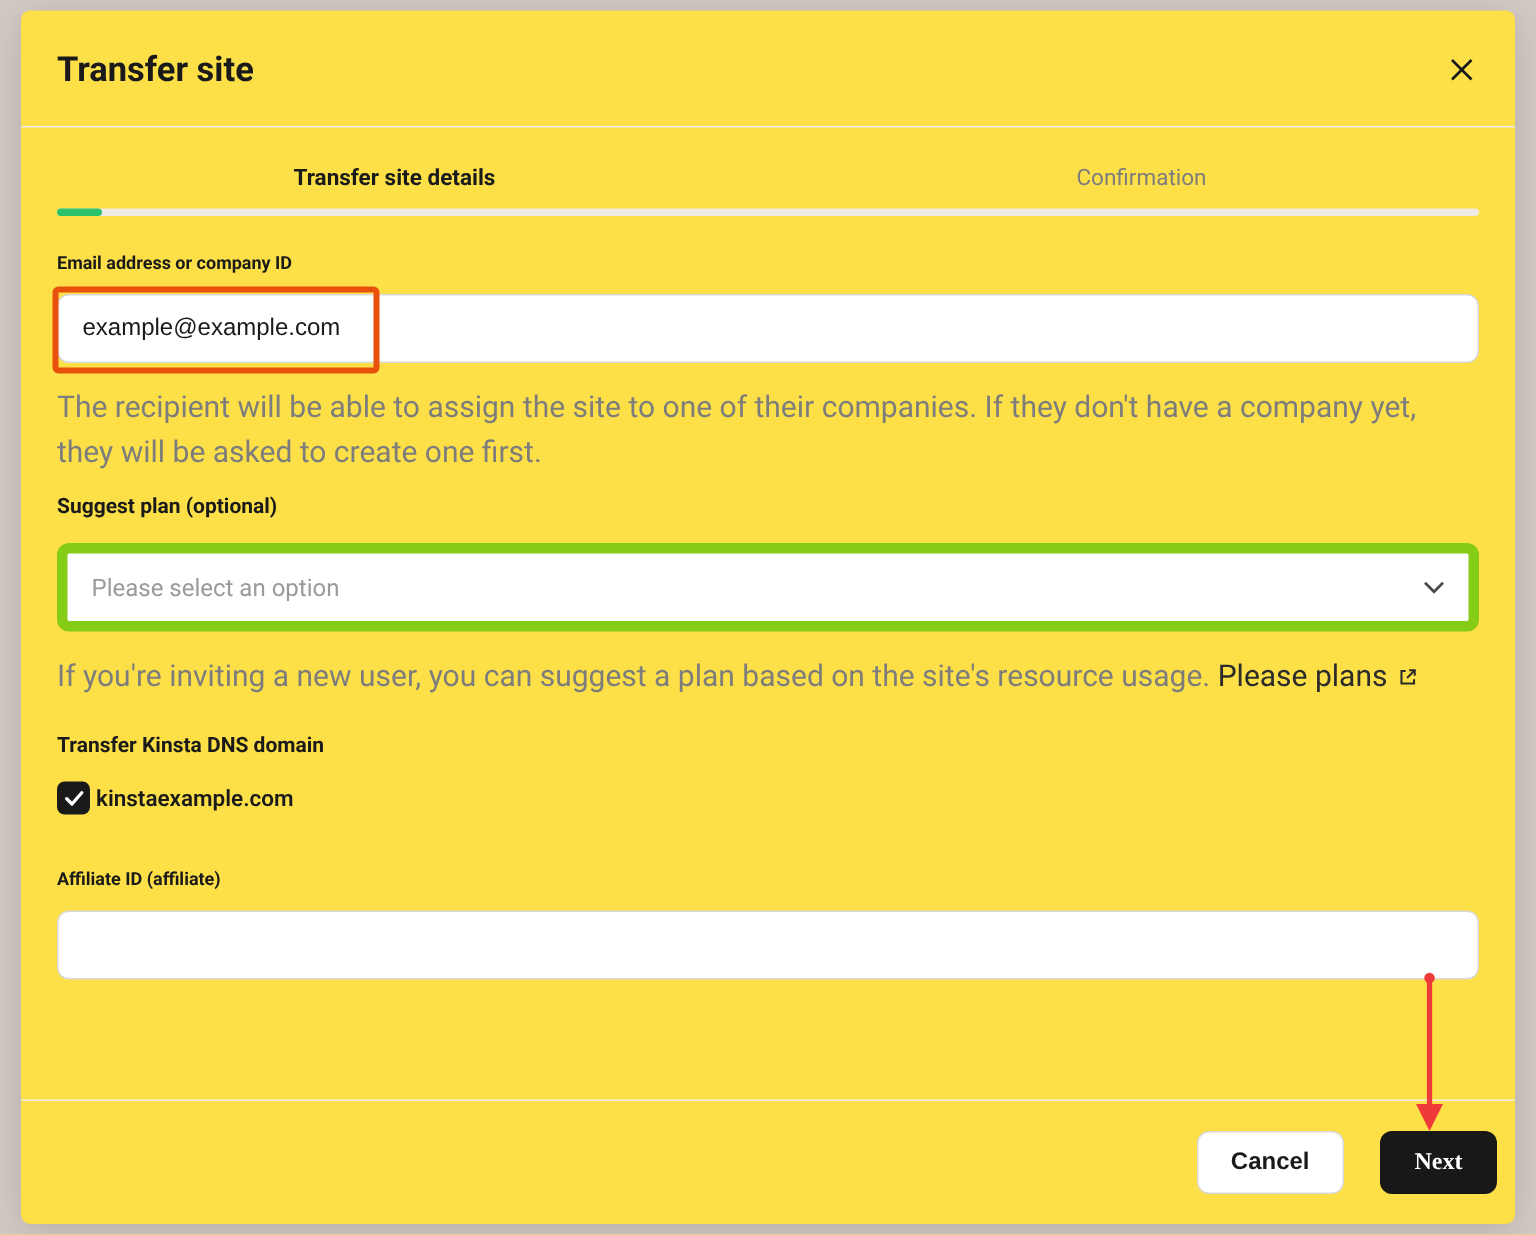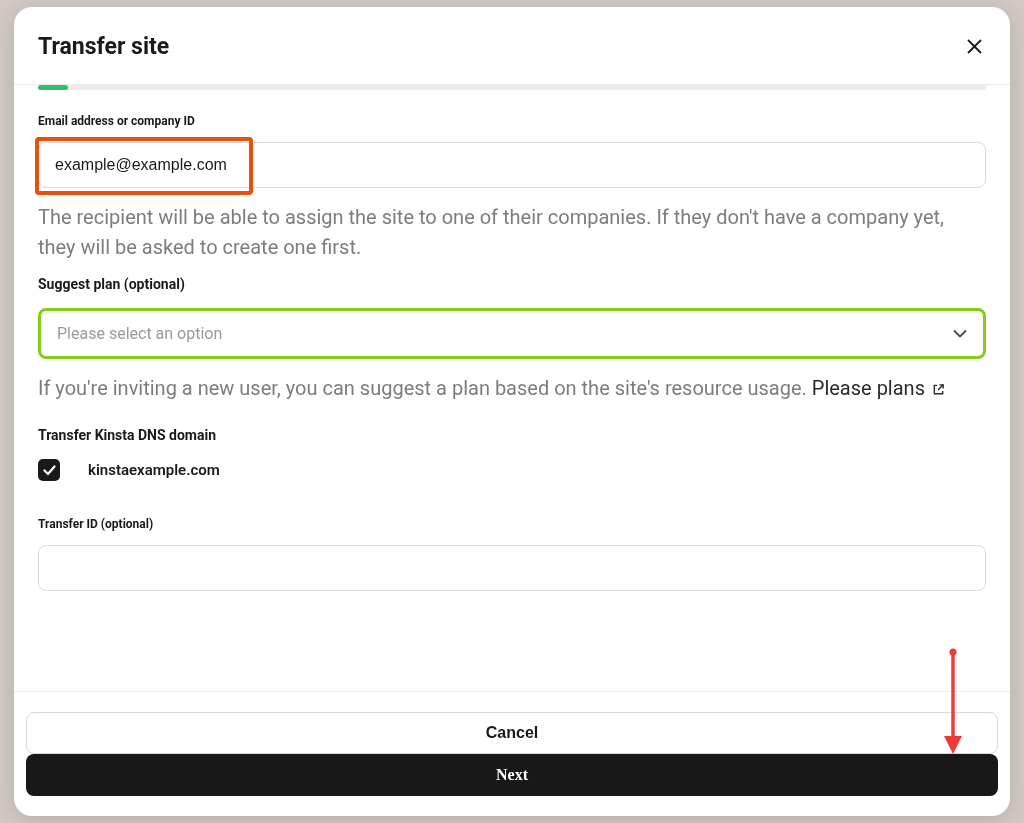--- a/index.html
+++ b/index.html
@@ -14,22 +14,22 @@
       height: 823px;
       overflow: hidden;
       position: relative;
     }
     .modal {
       position: absolute;
       top: 7px;
       left: 14px;
       right: 14px;
       bottom: 7px;
-      background: #ffffff;
-      border-radius: 18px;
+      background: #fde047;
+      border-radius: 6px;
       box-shadow: 0 4px 24px rgba(0,0,0,0.15);
       display: flex;
       flex-direction: column;
       overflow: hidden;
     }
     .modal-header {
       display: flex;
       align-items: center;
       justify-content: space-between;
       padding: 26px 24px 24px 24px;
@@ -131,21 +131,21 @@
     .section {
       margin-top: 14px;
     }
     .select-wrap {
       position: relative;
     }
     .select {
       width: 100%;
       padding: 13px 16px;
       font-size: 16px;
-      border: 3px solid #84cc16;
+      border: 7px solid #84cc16;
       border-radius: 8px;
       background: #fff;
       color: #9a9a9a;
       cursor: pointer;
       display: flex;
       align-items: center;
       justify-content: space-between;
     }
     .chevron {
       color: #4a4a4a;
@@ -165,21 +165,21 @@
       line-height: 1.5;
     }
     .question-text strong {
       font-weight: 700;
       font-style: italic;
       color: #1a1a1a;
     }
     .checkbox-row {
       display: flex;
       align-items: center;
-      gap: 28px;
+      gap: 4px;
     }
     .checkbox {
       width: 22px;
       height: 22px;
       border-radius: 5px;
       background: #1a1a1a;
       display: flex;
       align-items: center;
       justify-content: center;
       cursor: pointer;
@@ -188,22 +188,21 @@
     .checkbox-label {
       font-size: 15px;
       font-weight: 600;
       color: #1a1a1a;
     }
     .modal-footer {
       border-top: 1px solid #ebebeb;
       padding: 20px 12px;
       display: flex;
       justify-content: flex-end;
-      gap: 0;
-      flex-direction: column;
+      gap: 24px;
     }
     .btn {
       padding: 11px 22px;
       font-size: 16px;
       font-weight: 600;
       border-radius: 8px;
       cursor: pointer;
       border: 1px solid transparent;
     }
     .btn-secondary {
@@ -231,20 +230,24 @@
   <div class="modal-header">
     <h1 class="modal-title">Transfer site</h1>
     <div class="close-btn">
       <svg width="15" height="15" viewBox="0 0 15 15" fill="none" stroke="currentColor" stroke-width="1.8">
         <line x1="1" y1="1" x2="14" y2="14"></line>
         <line x1="14" y1="1" x2="1" y2="14"></line>
       </svg>
     </div>
   </div>
 
+  <div class="tabs">
+    <div class="tab active">Transfer site details</div>
+    <div class="tab">Confirmation</div>
+  </div>
   <div class="progress-track">
     <div class="progress-fill"></div>
   </div>
 
   <div class="modal-body">
 
     <label class="field-label">Email address or company ID</label>
     <div class="email-highlight">
       <div class="email-highlight-box"></div>
       <input class="text-input" type="text" value="example@example.com" style="">
@@ -279,21 +282,21 @@
         <div class="checkbox">
           <svg width="13" height="11" viewBox="0 0 13 11" fill="none" stroke="#fff" stroke-width="2.2" stroke-linecap="round" stroke-linejoin="round">
             <polyline points="1.5,5.5 5,9 11.5,1.5"></polyline>
           </svg>
         </div>
         <span class="checkbox-label">kinstaexample.com</span>
       </div>
     </div>
 
     <div class="section" style="margin-top:36px;">
-      <label class="field-label">Transfer ID (optional)</label>
+      <label class="field-label">Affiliate ID (affiliate)</label>
       <input class="text-input" type="text" value="" style="">
     </div>
 
   </div>
 
   <div class="modal-footer">
     <button class="btn btn-secondary">Cancel</button>
     <button class="btn btn-primary">Next</button>
   </div>
 </div>

